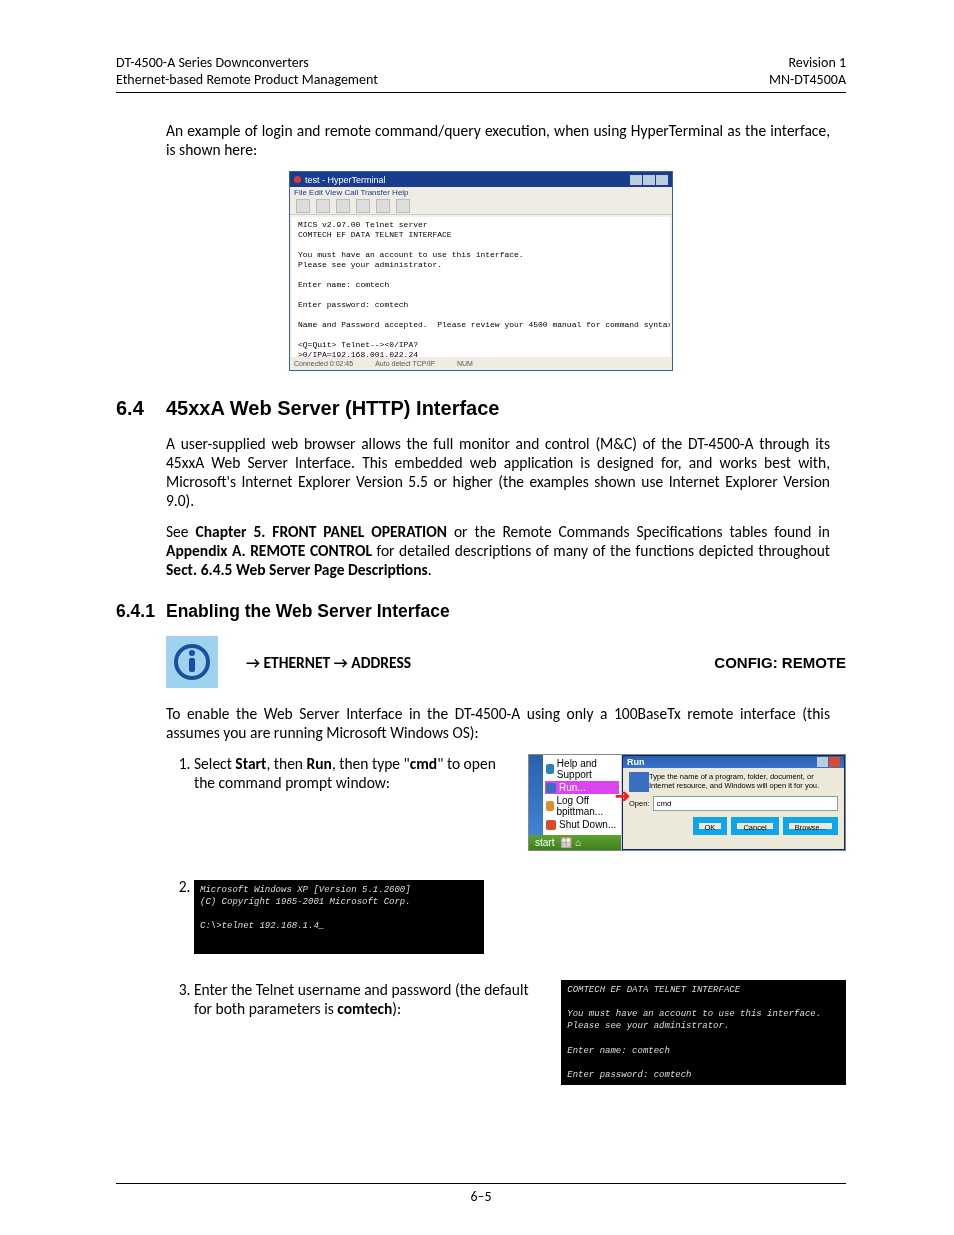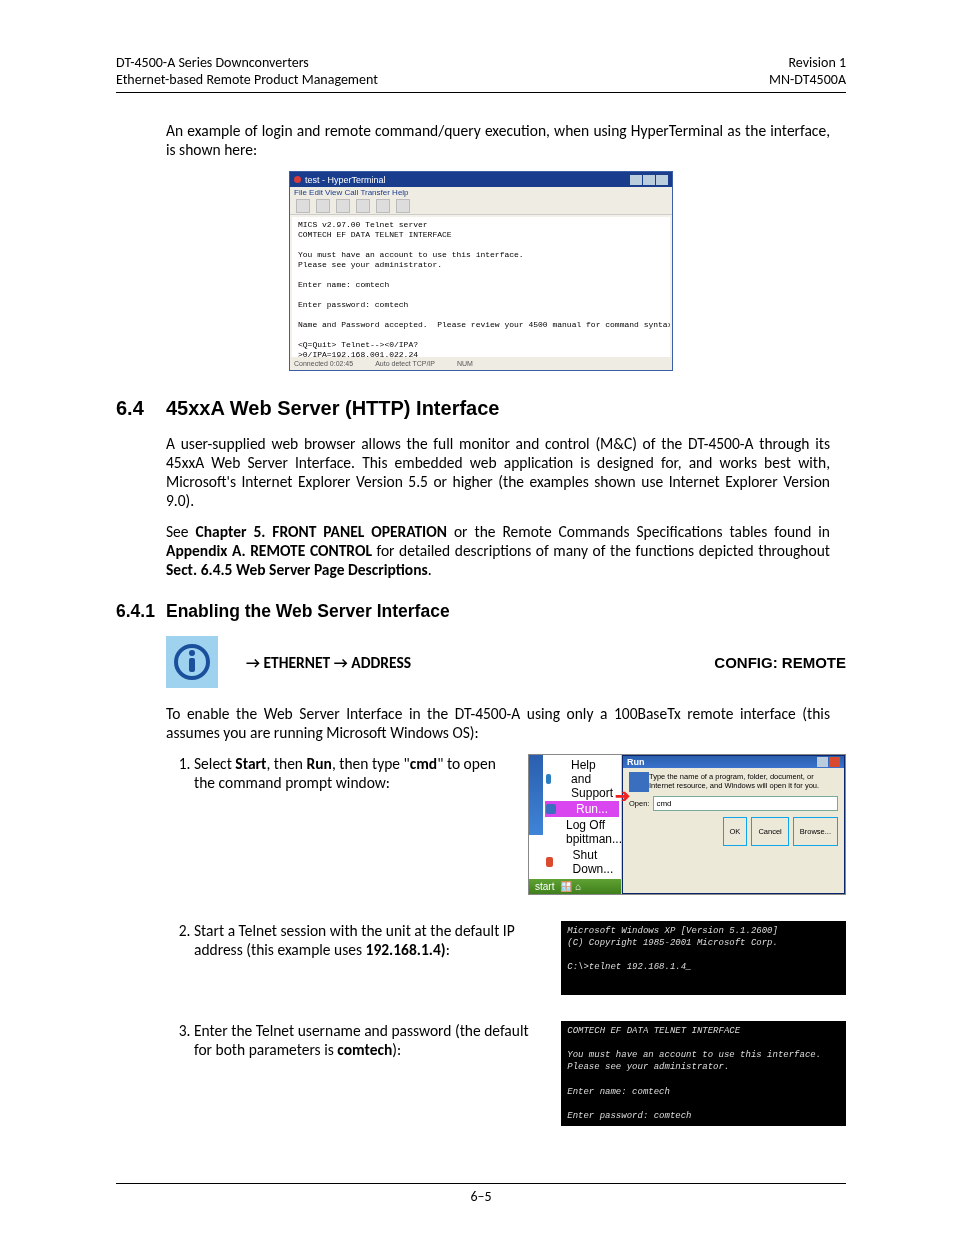--- a/index.html
+++ b/index.html
@@ -45,36 +45,36 @@
   .step-row .txt{width:320px}
   .step-row.narrow .txt{width:356px}
   .ss-run{
     width:320px;border:1px solid #888;font-family:Tahoma,Arial;font-size:8px;
     display:flex;flex-direction:column;
   }
   .ss-run .top{display:flex}
   .ss-run .startpanel{width:92px;background:#fff;border-right:1px solid #ccc}
   .ss-run .startpanel .xpbar{width:14px;height:80px;background:linear-gradient(#2a5fad,#3f84d8);float:left}
   .ss-run .startpanel .items{margin-left:14px;padding:2px}
-  .ss-run .startpanel .item{display:flex;align-items:center;gap:20px;padding:1px 1px;font-size:12px}
+  .ss-run .startpanel .item{display:flex;align-items:center;gap:3px;padding:1px 1px;font-size:10px}
   .ss-run .startpanel .item .ic{width:10px;height:10px;background:#3a6fc0;border-radius:2px}
   .ss-run .startpanel .item.hl{background:#d946ef;color:#fff}
   .ss-run .startpanel .startbtn{background:linear-gradient(#5fa233,#3f7f1c);color:#fff;font-size:10px;padding:2px 6px;clear:both}
   .ss-run .rundlg{flex:1;background:#ece9d8;border:1px solid #0a246a;position:relative}
   .ss-run .rundlg .tbar{background:linear-gradient(#2a5fad,#3a72cc);color:#fff;padding:1px 4px;font-size:9px;font-weight:bold;display:flex}
   .ss-run .rundlg .tbar .btns{margin-left:auto;display:flex;gap:1px}
   .ss-run .rundlg .tbar .btns span{width:11px;height:10px;background:#d94a2f;display:inline-block}
   .ss-run .rundlg .tbar .btns span.q{background:#bcd}
   .ss-run .rundlg .body{padding:4px 6px;font-size:7.5px}
   .ss-run .rundlg .body .desc{display:flex;margin-bottom:4px}
   .ss-run .rundlg .body .desc .ric{width:20px;height:20px;background:#3a6fc0}
   .ss-run .rundlg .body .open{display:flex;align-items:center;gap:4px;margin-bottom:6px}
   .ss-run .rundlg .body .open input{flex:1;font-size:8px;padding:0 2px;height:13px;border:1px solid #7a9;background:#fff;color:#000}
   .ss-run .rundlg .body .btnrow{display:flex;justify-content:flex-end;gap:4px}
-  .ss-run .rundlg .body .btnrow button{font-size:7.5px;padding:0 6px;height:29px;background:#ece9d8;border:1px solid #0ea5e9}
+  .ss-run .rundlg .body .btnrow button{font-size:7.5px;padding:0 6px;height:18px;background:#ece9d8;border:6px solid #0ea5e9}
   .ss-run .arrow{position:absolute;left:86px;top:30px;color:#e22;font-size:18px;font-weight:bold;pointer-events:none}
   .ss-cmd{
     width:290px;background:#000;color:#ddd;
     font-family:"Lucida Console","Courier New",monospace;
     font-size:9px;padding:4px 6px;box-sizing:border-box;
     white-space:pre-wrap;line-height:1.35;font-style:italic;
   }
   .ss-cmd.tall{min-height:74px}
   .footer{position:absolute;bottom:30px;left:116px;right:108px;border-top:1px solid #000;text-align:center;font-size:14px;padding-top:4px}
 </style>
@@ -220,23 +220,20 @@
                 </div>
               </div>
             </div>
           </div>
           <div class="arrow">➔</div>
         </div>
       </div>
     </li>
     <li>
       <div class="step-row narrow">
-        <div class="txt">
-          <span>Start a Telnet session with the unit at the default IP address (this example uses </span><b>192.168.1.4)</b><span>:</span>
-        </div>
         <div class="ss-cmd tall">Microsoft Windows XP [Version 5.1.2600]
 (C) Copyright 1985-2001 Microsoft Corp.
 
 C:\&gt;telnet 192.168.1.4_</div>
       </div>
     </li>
     <li>
       <div class="step-row narrow">
         <div class="txt">
           <span>Enter the Telnet username and password (the default for both parameters is </span><b>comtech</b><span>):</span>

